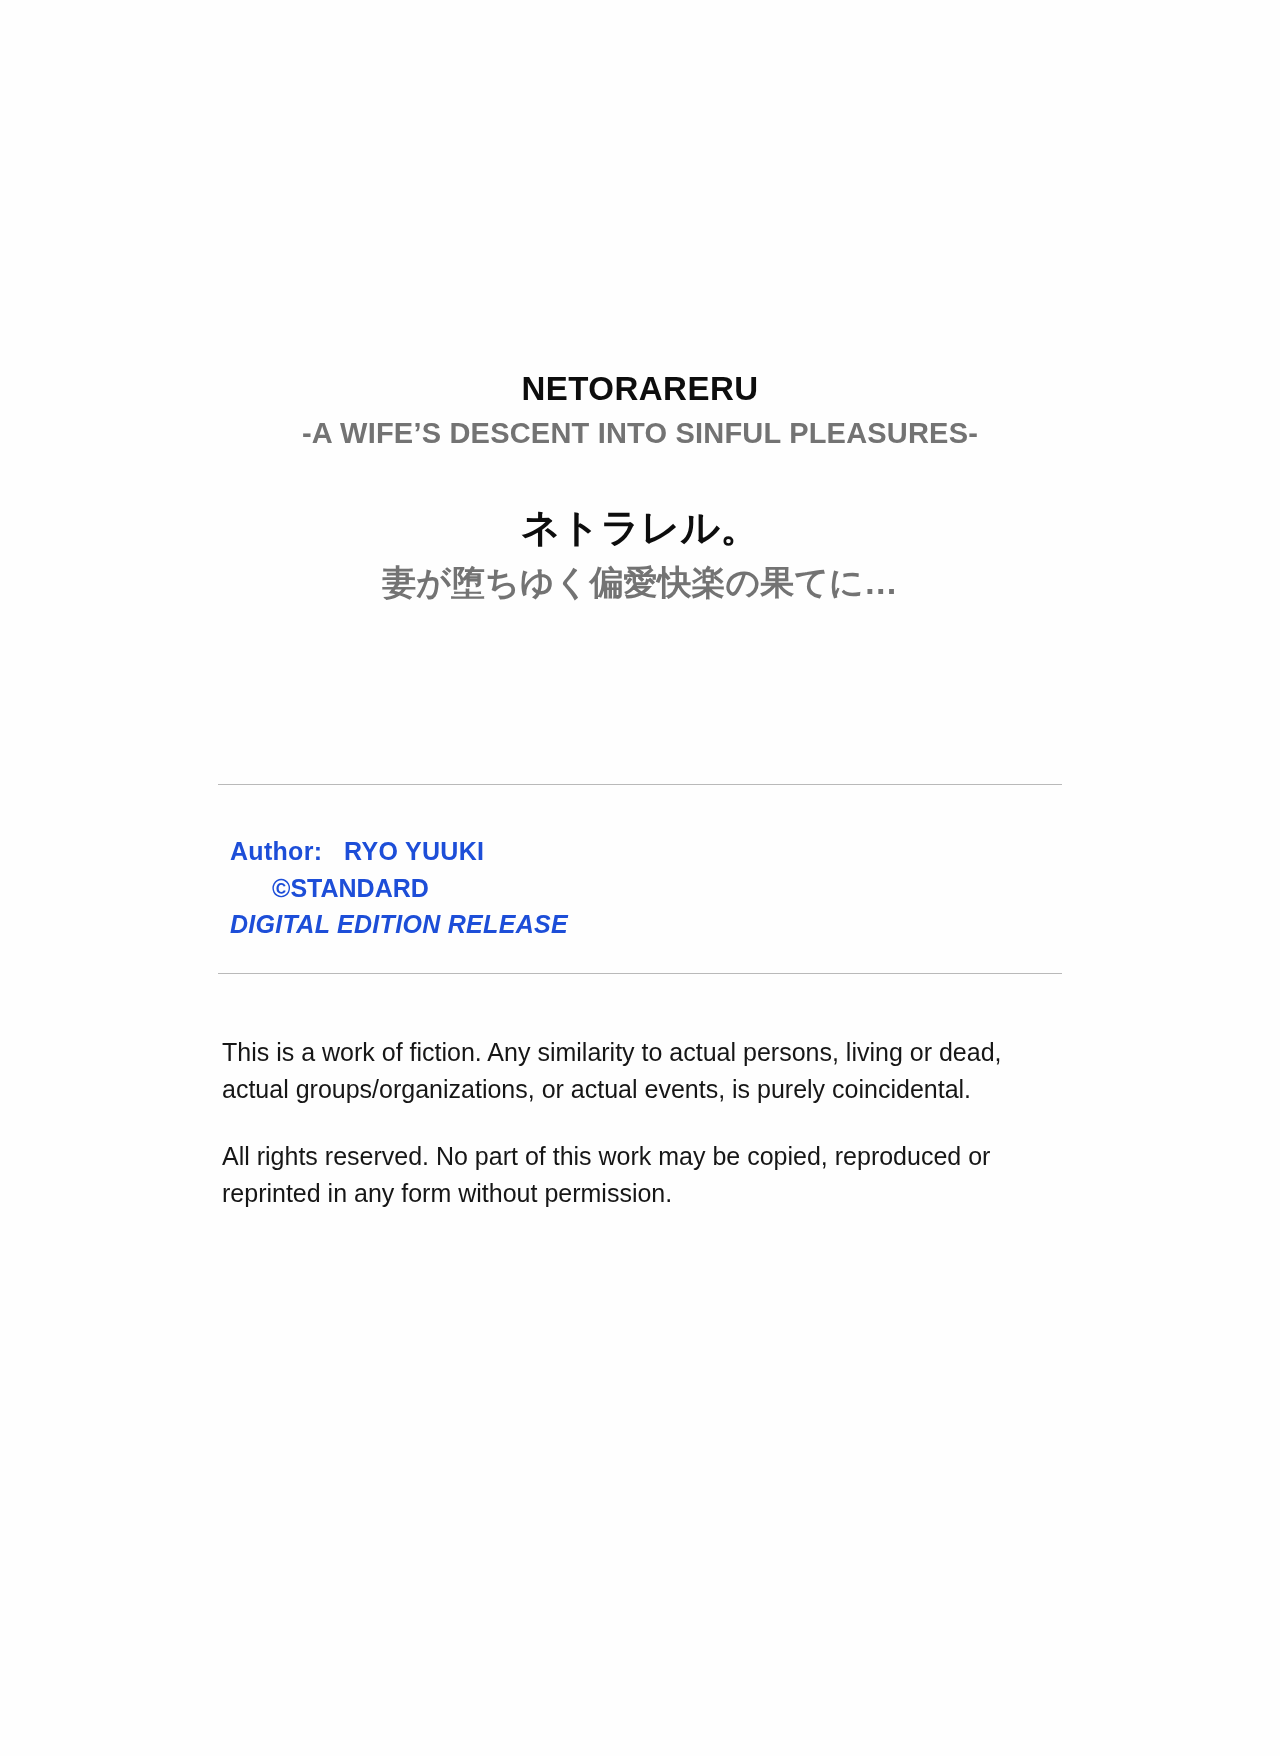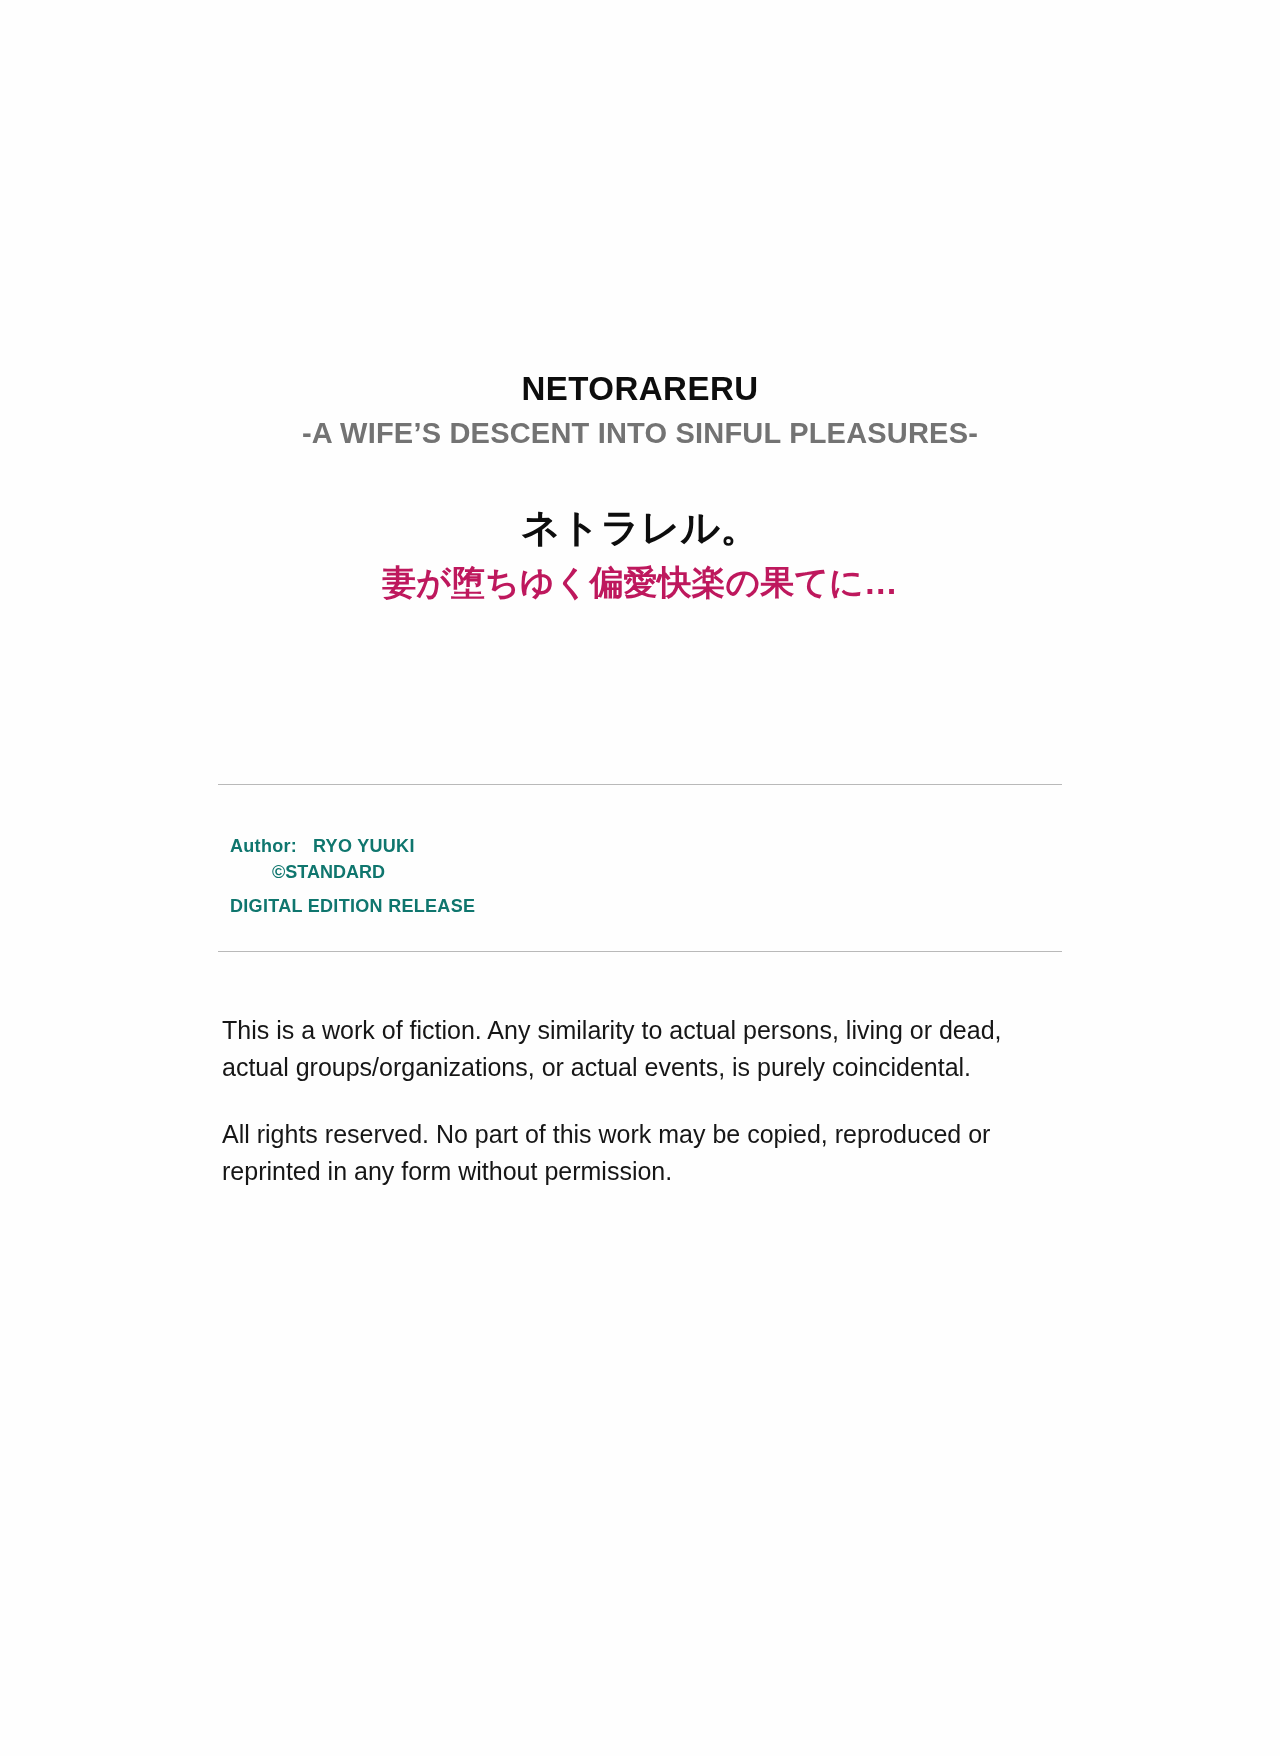--- a/index.html
+++ b/index.html
@@ -55,21 +55,21 @@
     font-weight: 700;
     margin-top: 50px;
     line-height: 1.3;
     color: #0d0d0d;
   }
   .title-jp-2 {
     font-size: 34px;
     font-weight: 700;
     margin-top: 6px;
     line-height: 1.3;
-    color: #be185d;
+    color: #737373;
   }
 
   
   .rule {
     height: 1px;
     background: #b9b9b9;
     width: 100%;
   }
   .rule-top {
     margin-top: 180px;
@@ -77,35 +77,36 @@
   .rule-bottom {
     margin-top: 31px;
   }
 
   
   .credits {
     margin-top: 48px;
     padding-left: 12px;
   }
   .credit-line {
-    font-size: 18px;
+    font-size: 25px;
     font-weight: 700;
-    color: #0f766e;
+    color: #1d4ed8;
     line-height: 1.45;
     white-space: pre;
   }
   .credit-author {
     letter-spacing: 0.3px;
   }
   .credit-standard {
     padding-left: 42px;
   }
   .credit-release {
-    margin-top: 8px;
+    margin-top: 0;
     letter-spacing: 0.3px;
+    font-style: italic;
   }
 
   
   .legal {
     margin-top: 60px;
     padding-left: 4px;
   }
   .legal p {
     margin: 0 0 30px 0;
     font-size: 25px;

